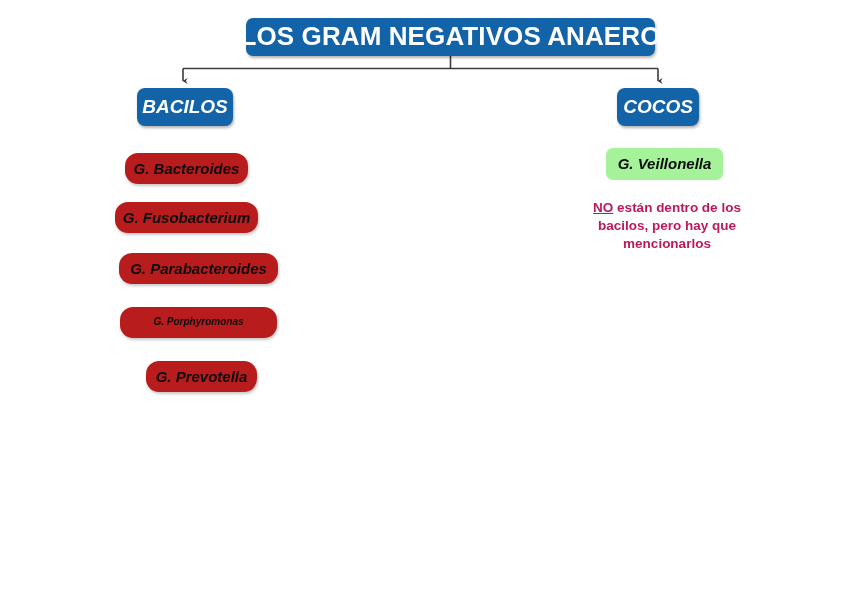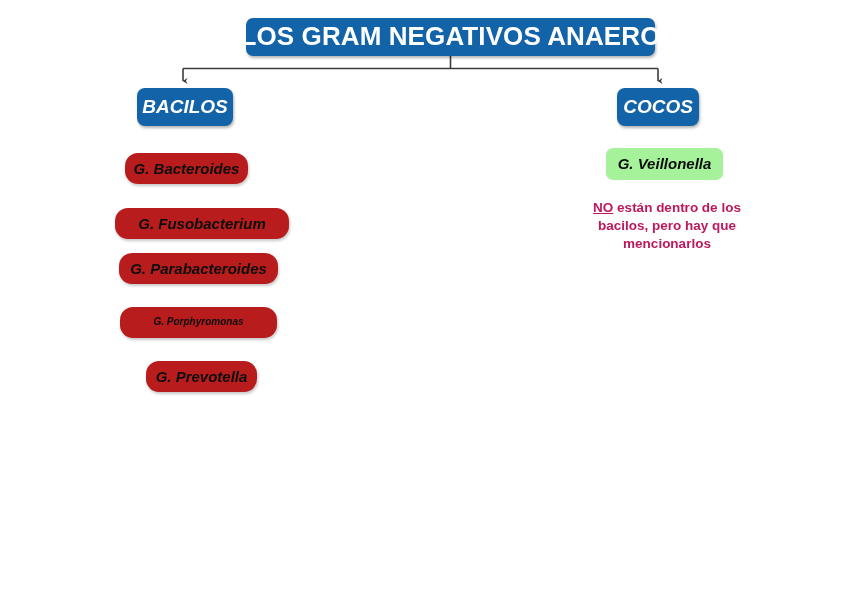--- a/index.html
+++ b/index.html
@@ -98,21 +98,21 @@
   .note u {
     text-decoration: underline;
   }
 
   
   #title-node       { left:246px; top:18px;  width:409px; height:38px; font-size:26px; }
   #cat-bacilos      { left:137px; top:88px;  width:96px;  height:38px; font-size:19px; }
   #cat-cocos        { left:617px; top:88px;  width:82px;  height:38px; font-size:19px; }
 
   #genus-0 { left:125px; top:153px; width:123px; height:31px; font-size:15px; }
-  #genus-1 { left:115px; top:208px; width:174px; height:31px; font-size:15px; }
+  #genus-1 { left:115px; top:202px; width:143px; height:31px; font-size:15px; }
   #genus-2 { left:119px; top:253px; width:159px; height:31px; font-size:15px; }
   #genus-3 { left:120px; top:307px; width:157px; height:31px; font-size:10px; }
   #genus-4 { left:146px; top:361px; width:111px; height:31px; font-size:15px; }
 
   #genus-veillonella { left:606px; top:148px; width:117px; height:32px; font-size:15px; }
 
   #cocos-note { left:578px; top:199px; width:178px; font-size:13.5px; }
 </style>
 </head>
 <body>

